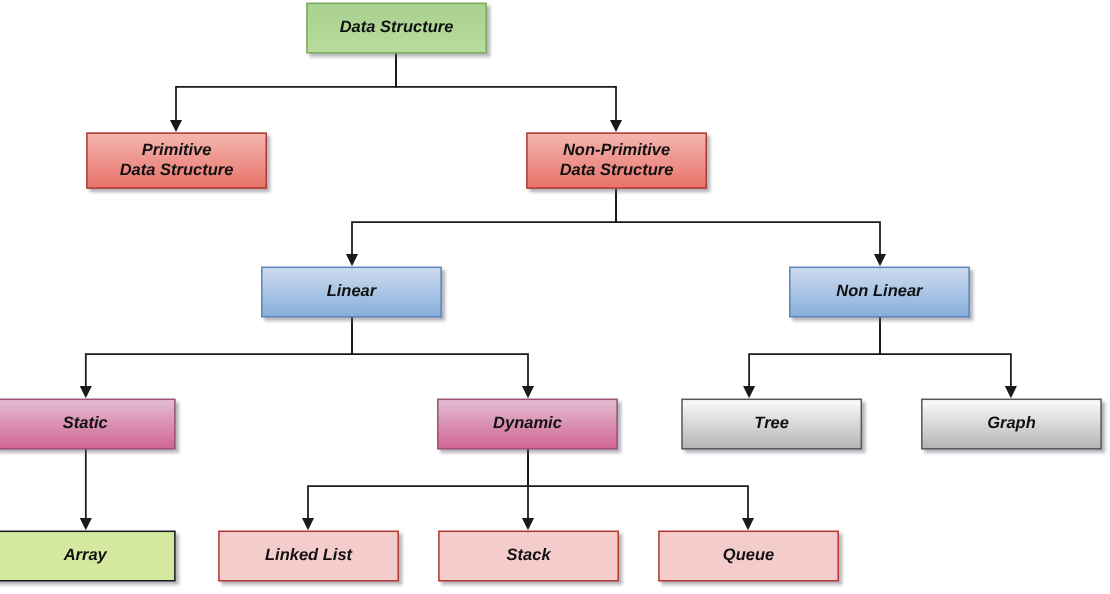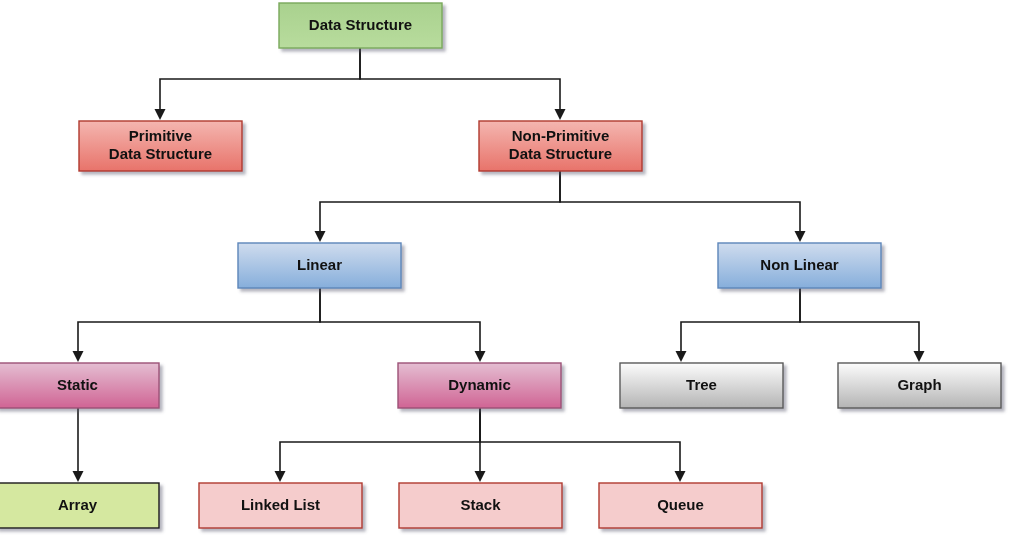--- a/index.html
+++ b/index.html
@@ -11,20 +11,21 @@
     width: 1009px;
     height: 540px;
     font-family: "Liberation Sans", sans-serif;
     overflow: hidden;
   }
   #diagram-root {
     position: relative;
     width: 1009px;
     height: 540px;
     background: #ffffff;
+    font-style: italic;
   }
   svg.canvas {
     position: absolute;
     top: 0;
     left: 0;
     width: 1009px;
     height: 540px;
   }
   .node-label {
     font-family: "Liberation Sans", sans-serif;

